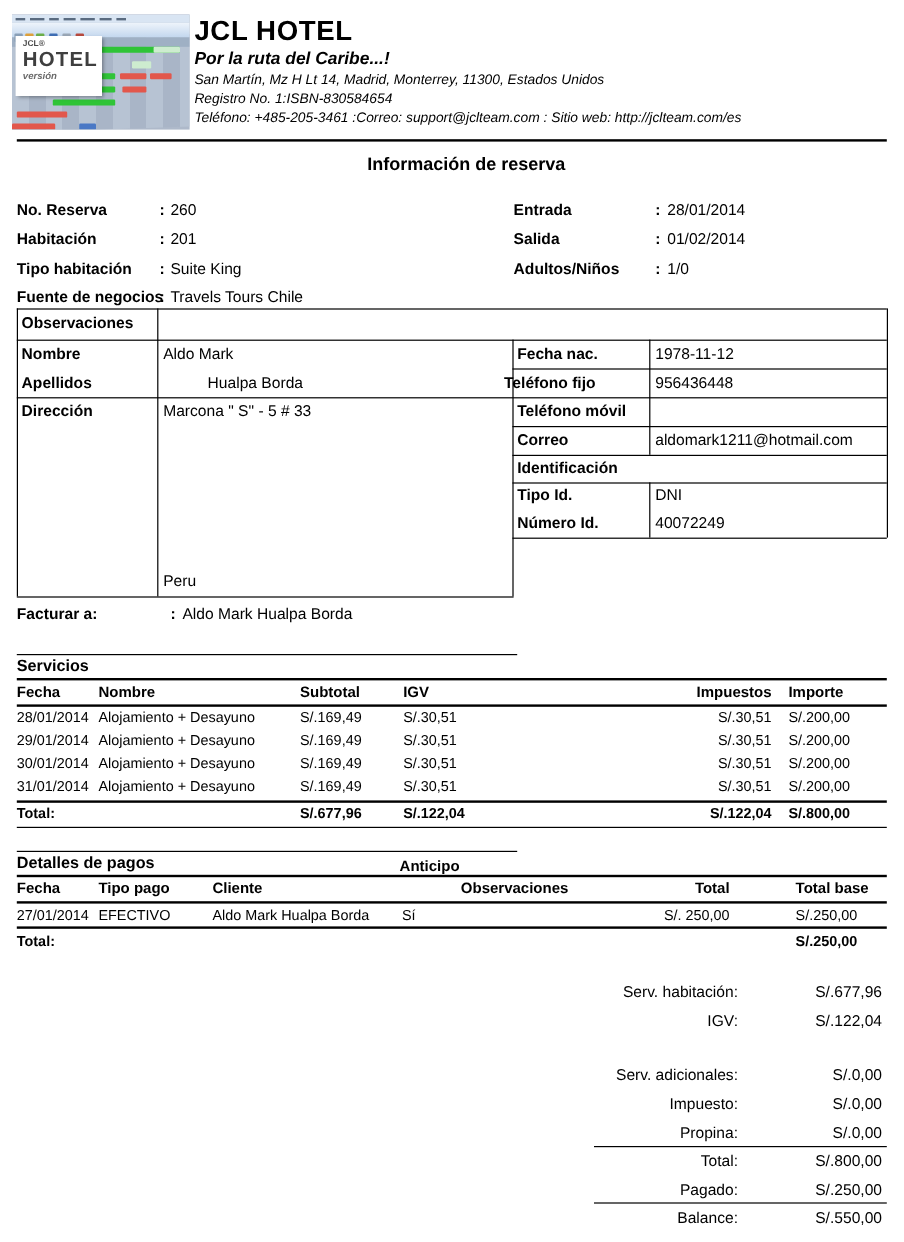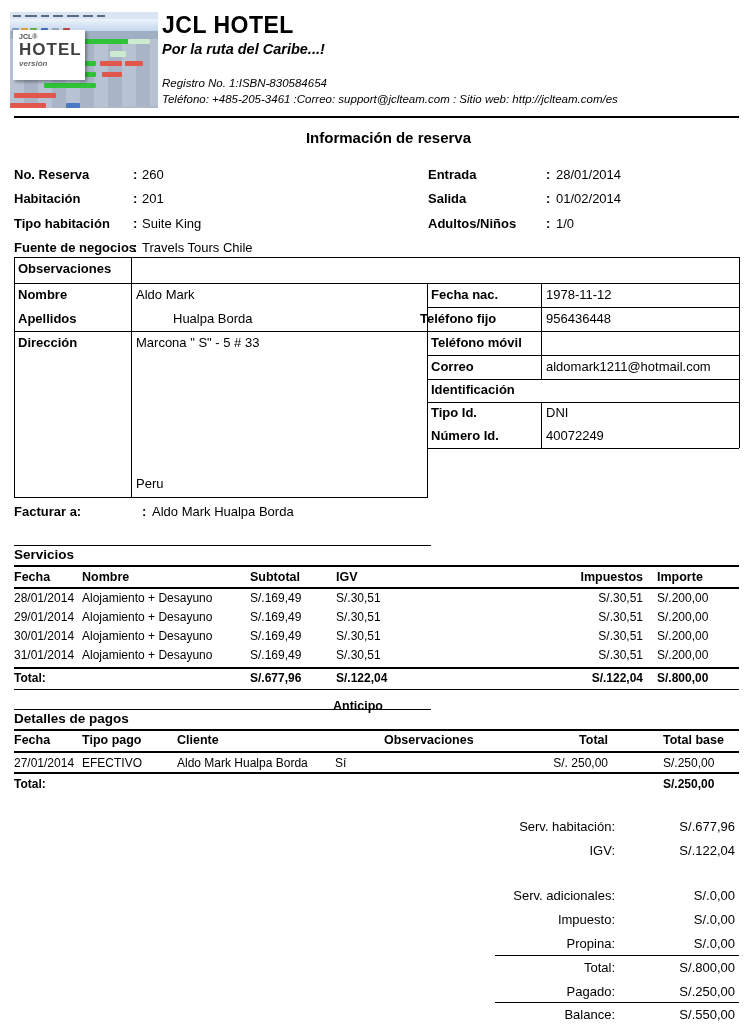--- a/index.html
+++ b/index.html
@@ -76,20 +76,21 @@
     </div>
     <div class="verbox">
       <div class="jcl">JCL®</div>
       <div class="hot">HOTEL</div>
       <div class="ver">versión</div>
     </div>
   </div>
 
   <div class="hname">JCL HOTEL</div>
   <div class="hslogan">Por la ruta del Caribe...!</div>
+  <div class="haddr" style="top:61px;">San Martín, Mz H Lt 14, Madrid, Monterrey, 11300, Estados Unidos</div>
   <div class="haddr" style="top:77px;">Registro No. 1:ISBN-830584654</div>
   <div class="haddr" style="top:93px;">Teléfono: +485-205-3461 :Correo: support@jclteam.com : Sitio web: http://jclteam.com/es</div>
 
   <div class="ln" style="left:14px;top:116px;width:725px;height:2px;"></div>
 
   <div class="t b" style="left:0;top:131px;width:753px;text-align:center;font-size:15px;padding-left:12px;">Información de reserva</div>
 
   <div class="t b" style="left:14px;top:168px;">No. Reserva</div>
   <div class="t b" style="left:133px;top:168px;">:</div>
   <div class="t" style="left:142px;top:168px;">260</div>
@@ -212,21 +213,21 @@
   </div>
   <div class="ln" style="left:14px;top:689px;width:725px;height:1px;"></div>
 
   <div class="ln" style="left:14px;top:709px;width:417px;height:1px;"></div>
   <div class="t b" style="left:14px;top:712px;font-size:13.5px;">Detalles de pagos</div>
   <div class="ln" style="left:14px;top:729px;width:725px;height:2px;"></div>
 
   <div class="t b smh" style="left:14px;top:733px;">Fecha</div>
   <div class="t b smh" style="left:82px;top:733px;">Tipo pago</div>
   <div class="t b smh" style="left:177px;top:733px;">Cliente</div>
-  <div class="t b smh" style="left:333px;top:699px;">Anticipo</div>
+  <div class="t b smh" style="left:333px;top:715px;">Anticipo</div>
   <div class="t b smh" style="left:384px;top:733px;">Observaciones</div>
   <div class="t b smh ra" style="left:540px;top:733px;width:68px;">Total</div>
   <div class="t b smh" style="left:663px;top:733px;">Total base</div>
   <div class="ln" style="left:14px;top:751px;width:725px;height:2px;"></div>
 
   <div>
     <div class="t sm" style="left:14px;top:756px;">27/01/2014</div>
     <div class="t sm" style="left:82px;top:756px;">EFECTIVO</div>
     <div class="t sm" style="left:177px;top:756px;">Aldo Mark Hualpa Borda</div>
     <div class="t sm" style="left:335px;top:756px;">Sí</div>

